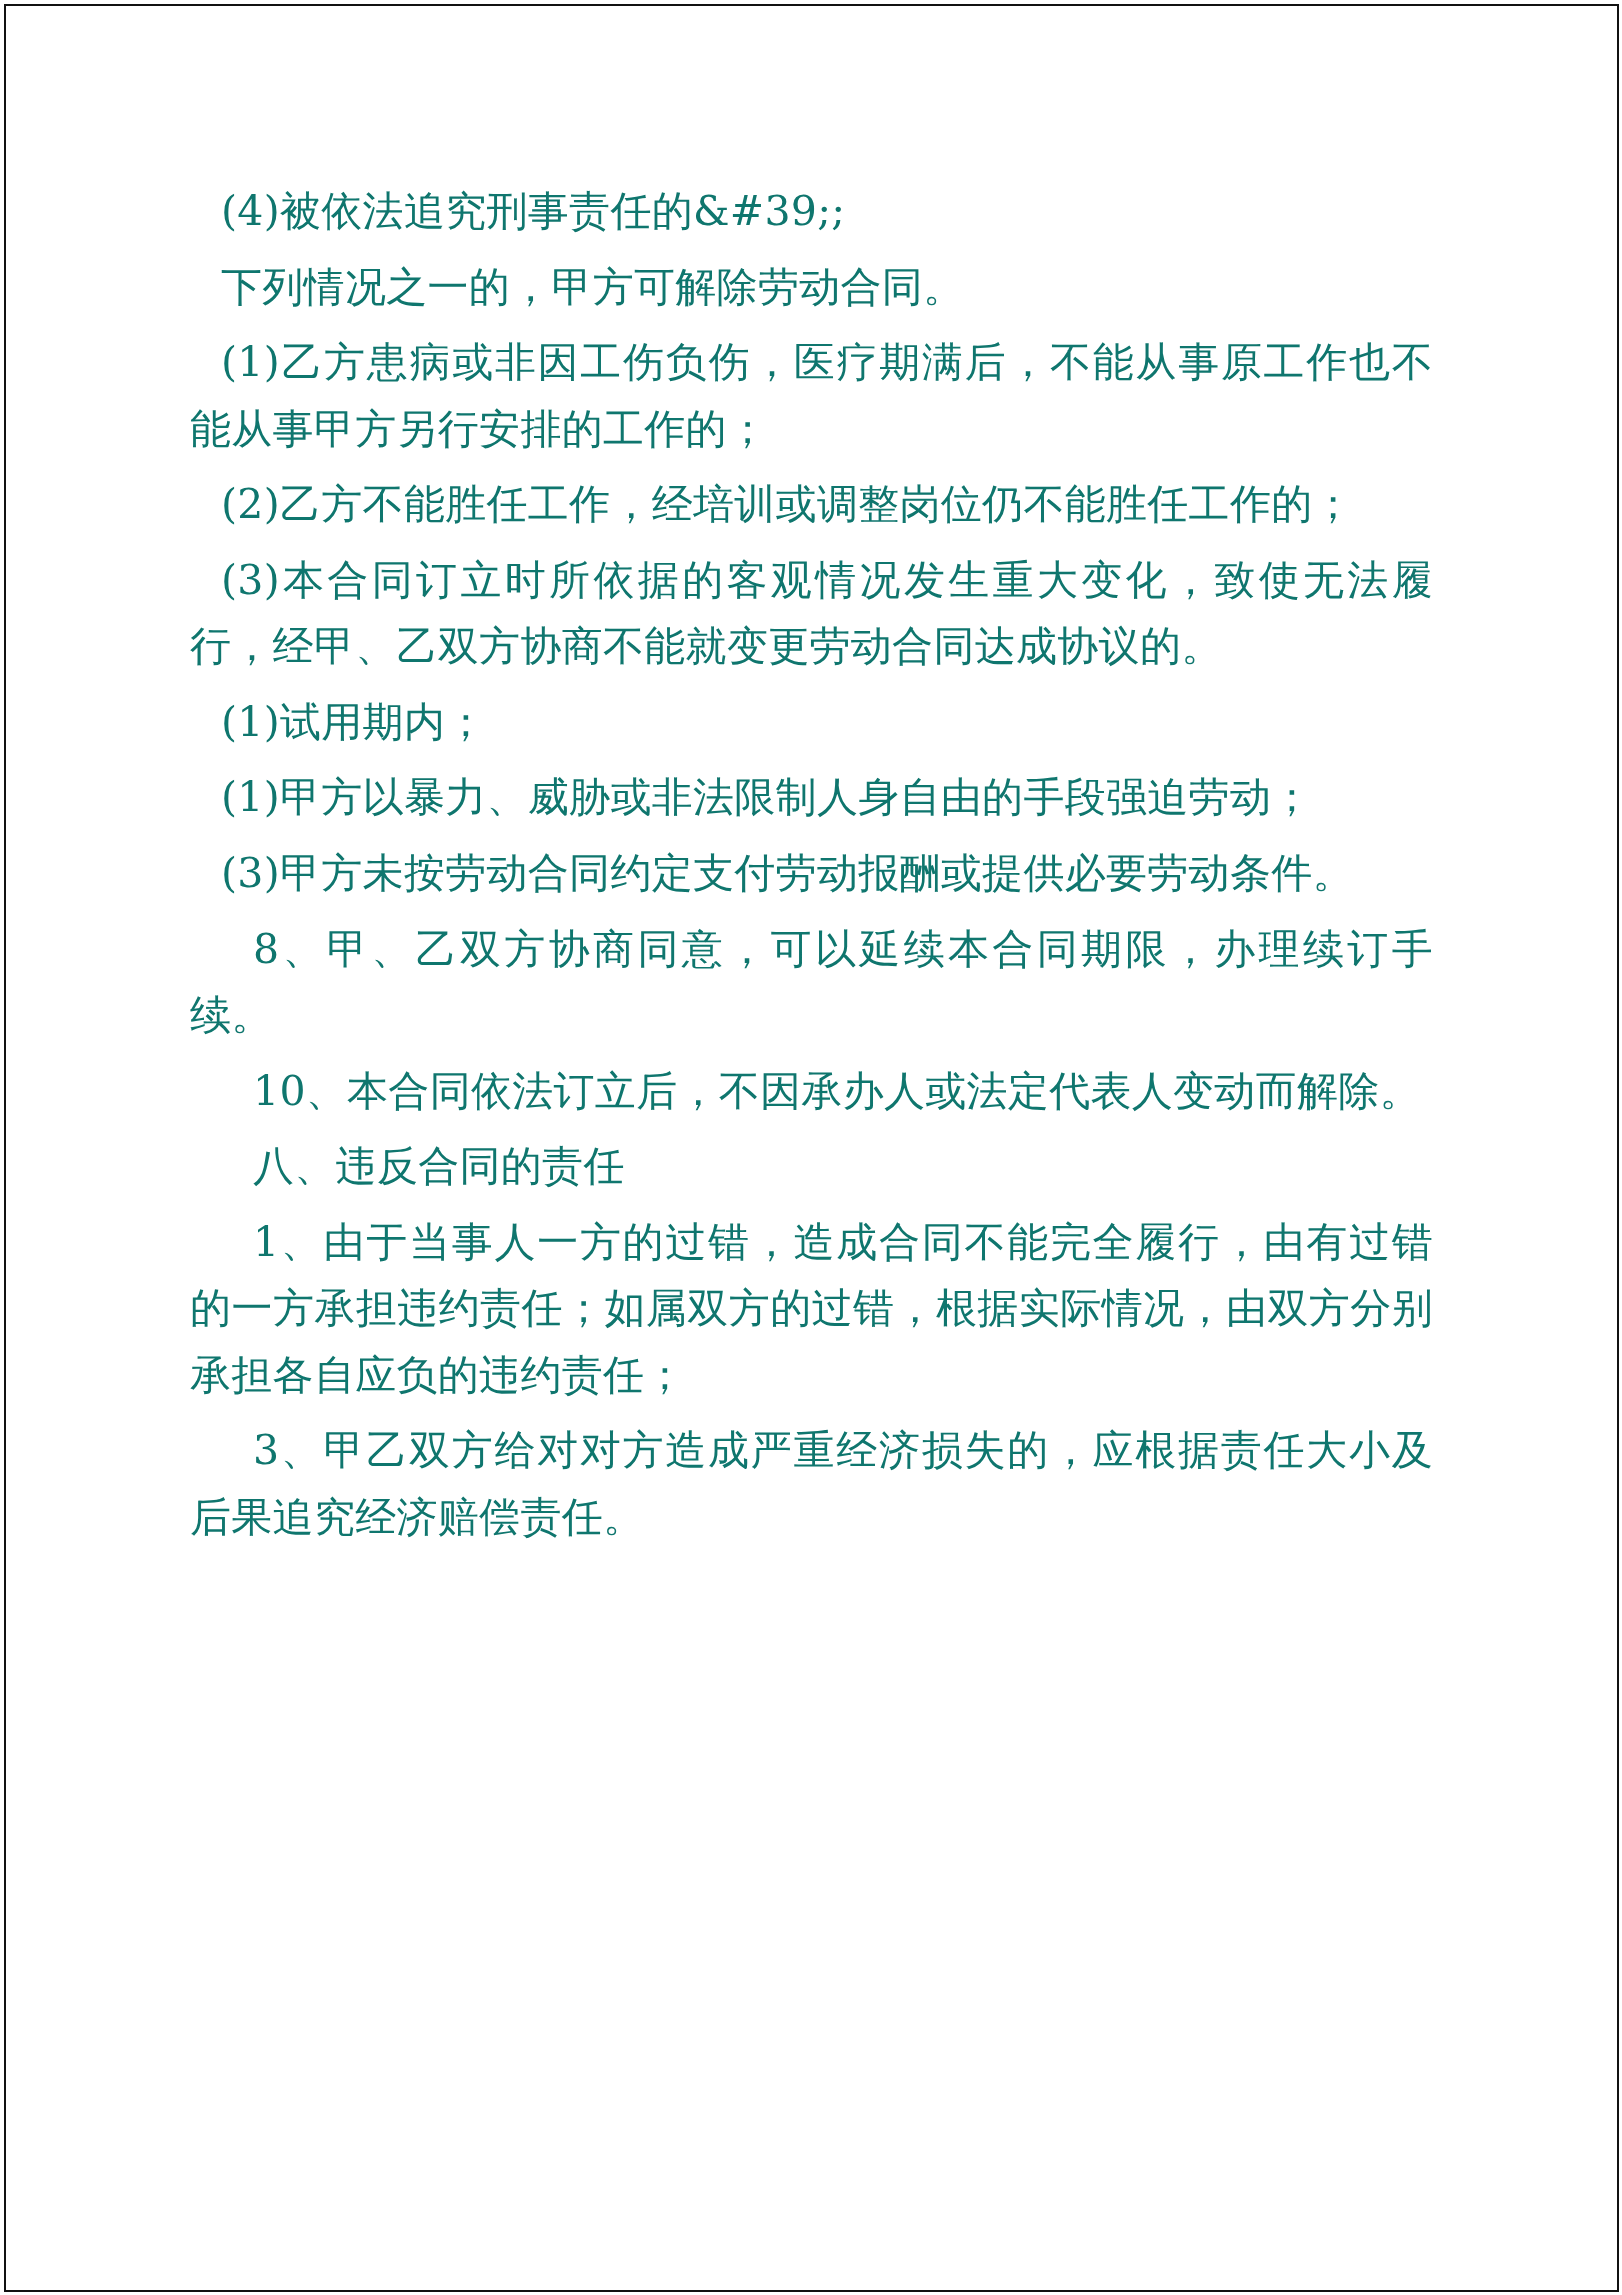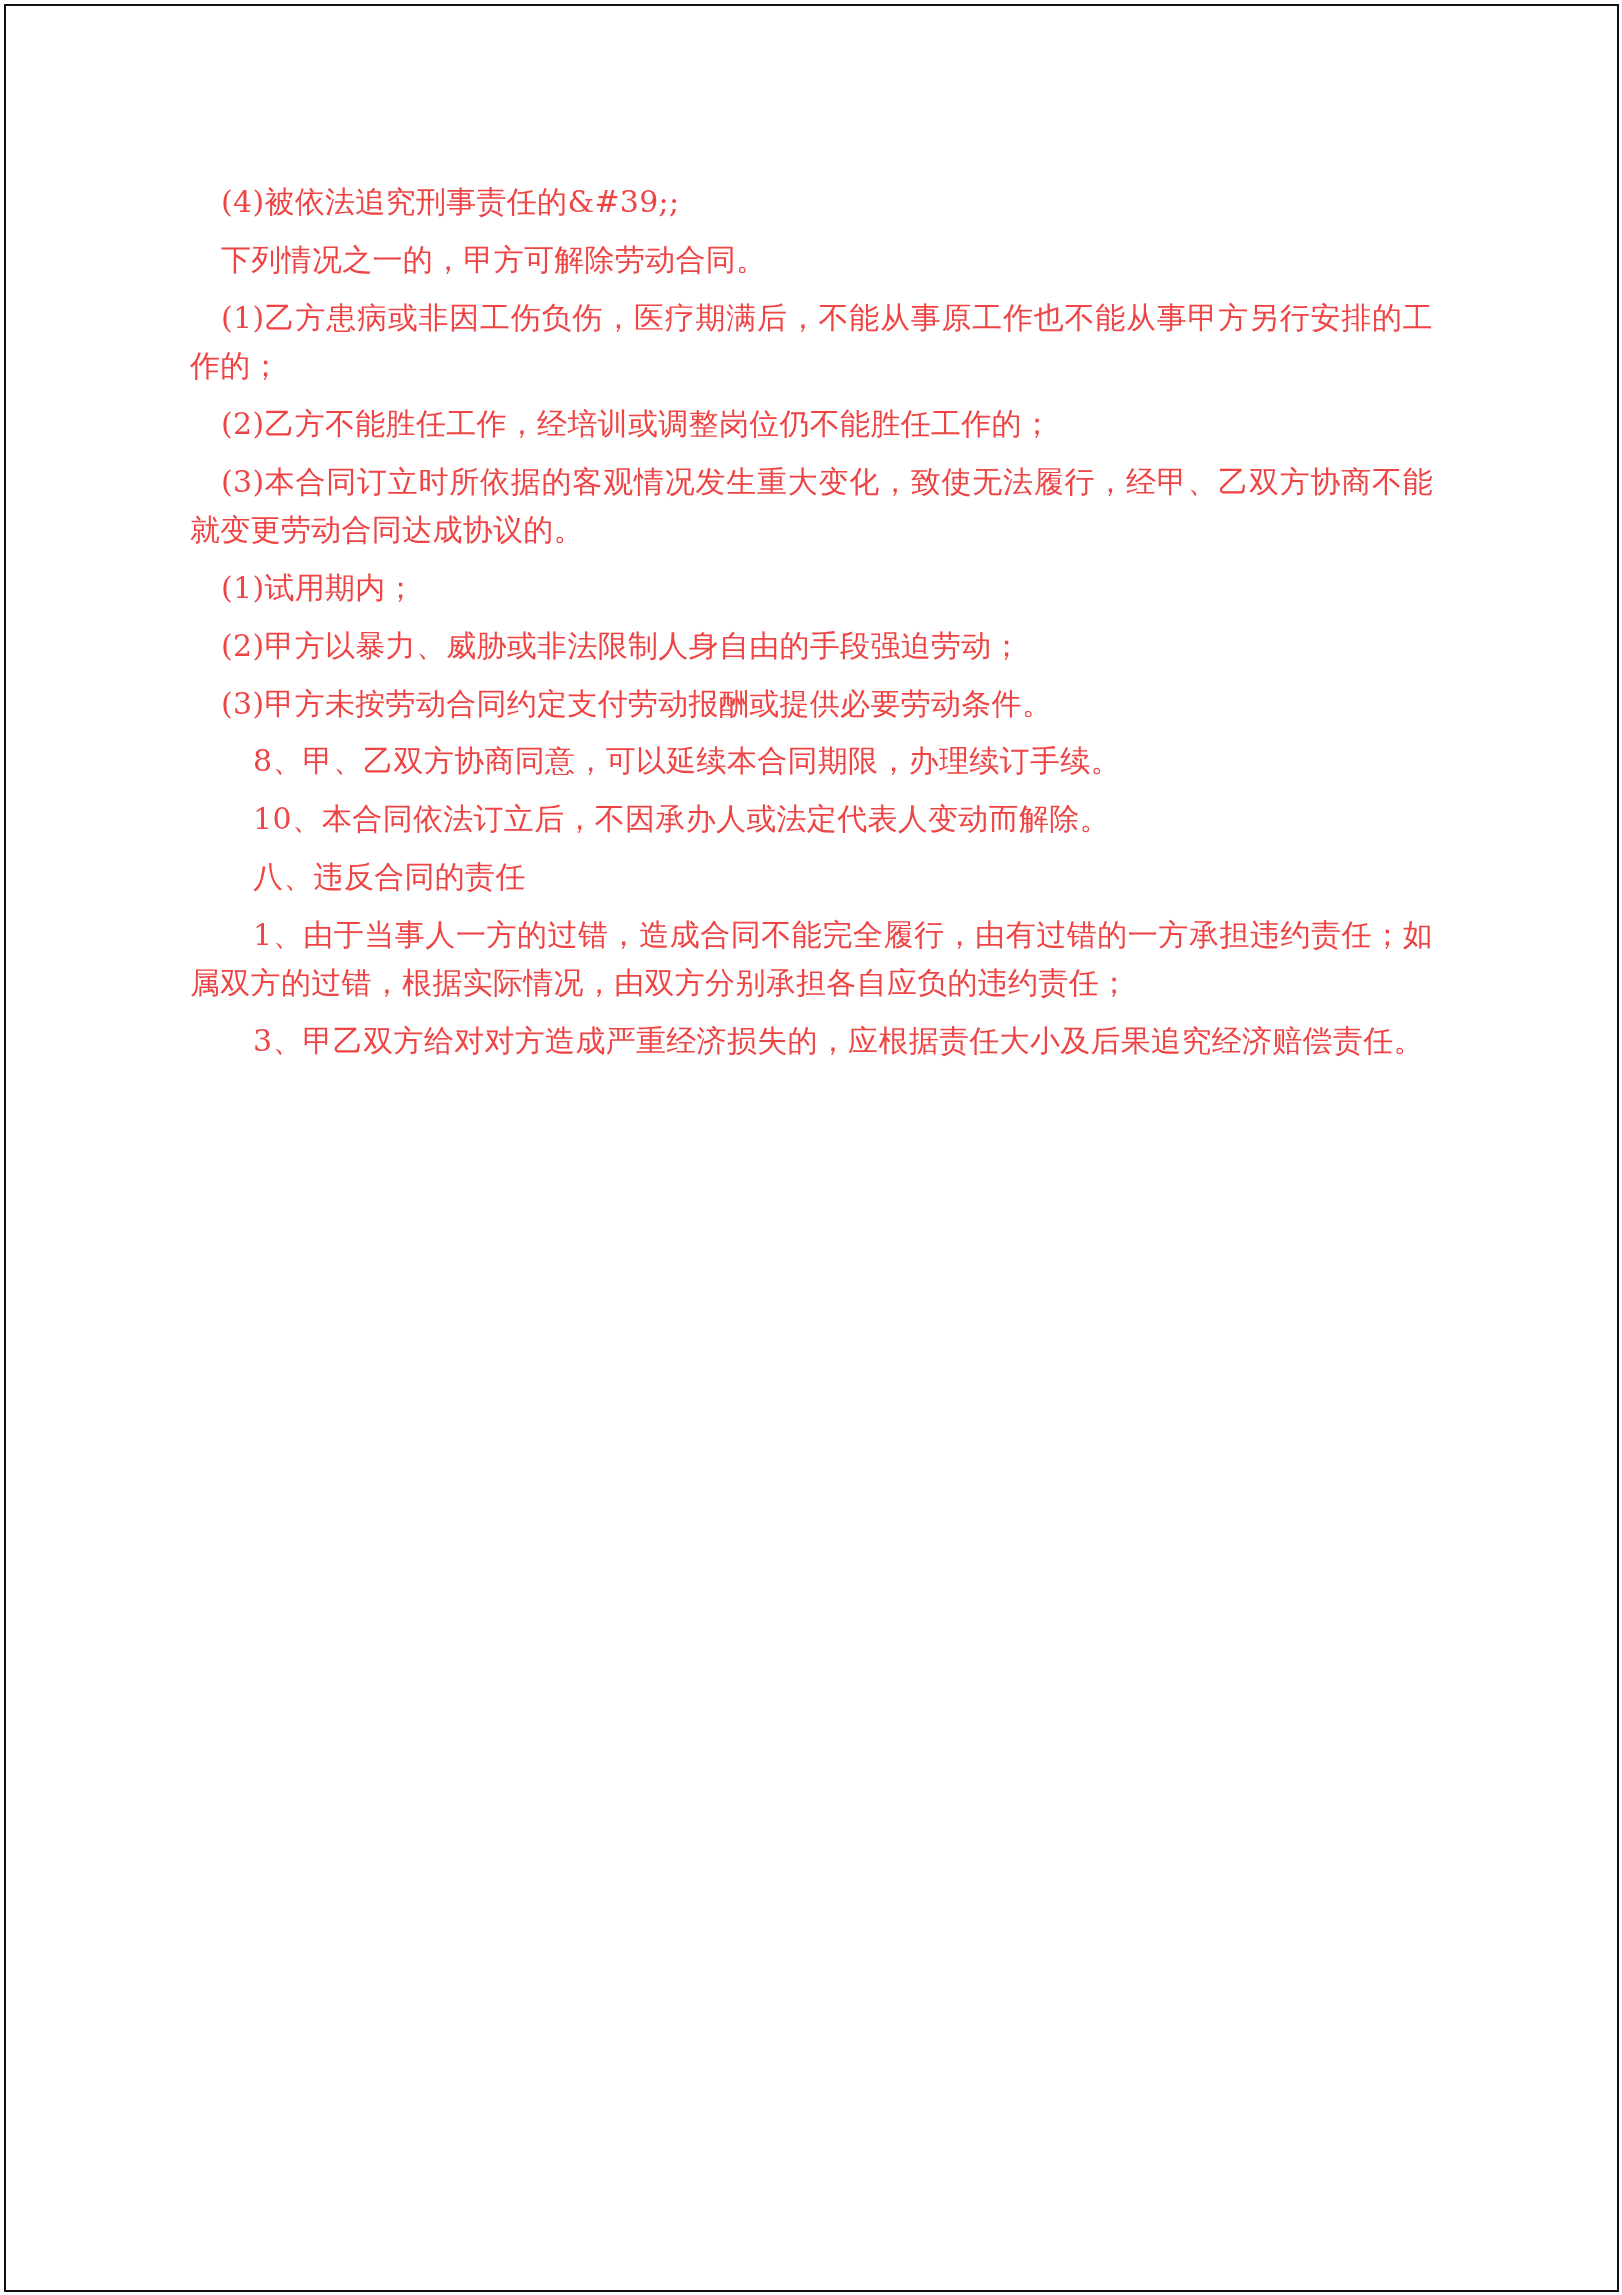--- a/index.html
+++ b/index.html
@@ -26,23 +26,23 @@
     box-sizing: border-box;
     pointer-events: none;
   }
   .content {
     position: absolute;
     left: 190px;
     top: 178px;
     width: 1243px;
   }
   .para {
-    font-size: 30px;
+    font-size: 41px;
     line-height: 1.62;
-    color: #ef4444;
+    color: #0f766e;
     margin: 0 0 9.2px 0;
     text-align: justify;
     text-justify: inter-ideograph;
     letter-spacing: 0.3px;
   }
   .indent {
     text-indent: 63px;
   }
   .indent-sm {
     text-indent: 31px;
@@ -53,21 +53,21 @@
 
 <div class="page">
   <div class="page-border"></div>
   <div class="content">
     <p class="para indent-sm">(4)被依法追究刑事责任的&amp;#39;;</p>
     <p class="para indent-sm">下列情况之一的，甲方可解除劳动合同。</p>
     <p class="para indent-sm">(1)乙方患病或非因工伤负伤，医疗期满后，不能从事原工作也不能从事甲方另行安排的工作的；</p>
     <p class="para indent-sm">(2)乙方不能胜任工作，经培训或调整岗位仍不能胜任工作的；</p>
     <p class="para indent-sm">(3)本合同订立时所依据的客观情况发生重大变化，致使无法履行，经甲、乙双方协商不能就变更劳动合同达成协议的。</p>
     <p class="para indent-sm">(1)试用期内；</p>
-    <p class="para indent-sm">(2)甲方以暴力、威胁或非法限制人身自由的手段强迫劳动；</p>
+    <p class="para indent-sm">(1)甲方以暴力、威胁或非法限制人身自由的手段强迫劳动；</p>
     <p class="para indent-sm">(3)甲方未按劳动合同约定支付劳动报酬或提供必要劳动条件。</p>
     <p class="para indent">8、甲、乙双方协商同意，可以延续本合同期限，办理续订手续。</p>
     <p class="para indent">10、本合同依法订立后，不因承办人或法定代表人变动而解除。</p>
     <p class="para indent">八、违反合同的责任</p>
     <p class="para indent">1、由于当事人一方的过错，造成合同不能完全履行，由有过错的一方承担违约责任；如属双方的过错，根据实际情况，由双方分别承担各自应负的违约责任；</p>
     <p class="para indent">3、甲乙双方给对对方造成严重经济损失的，应根据责任大小及后果追究经济赔偿责任。</p>
   </div>
 </div>
 
 

